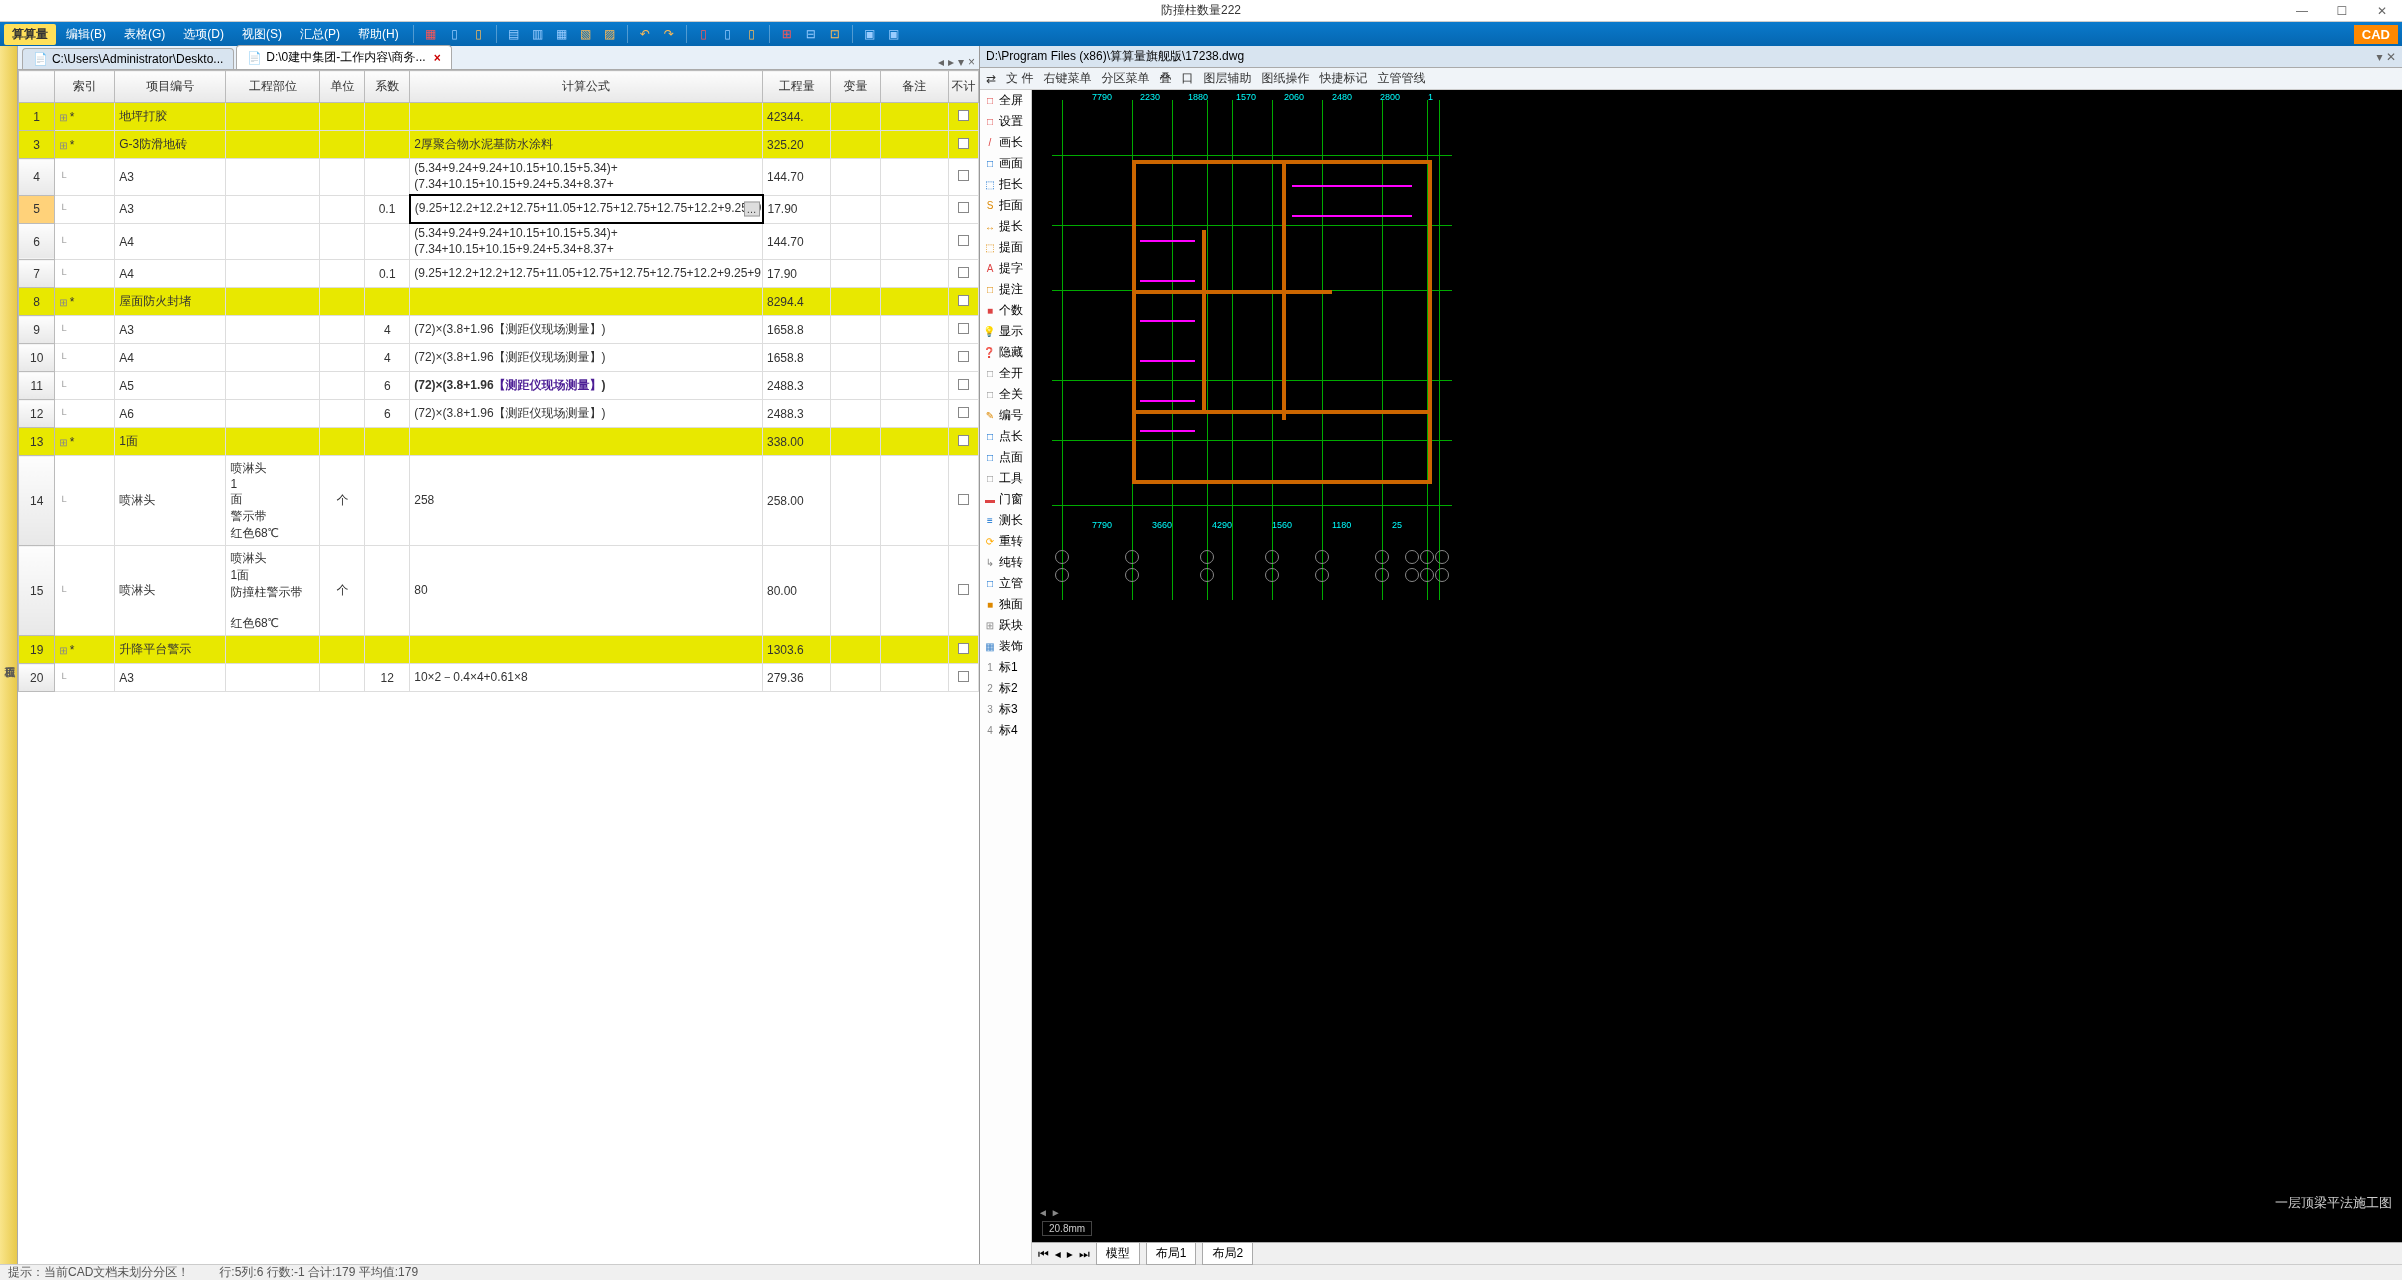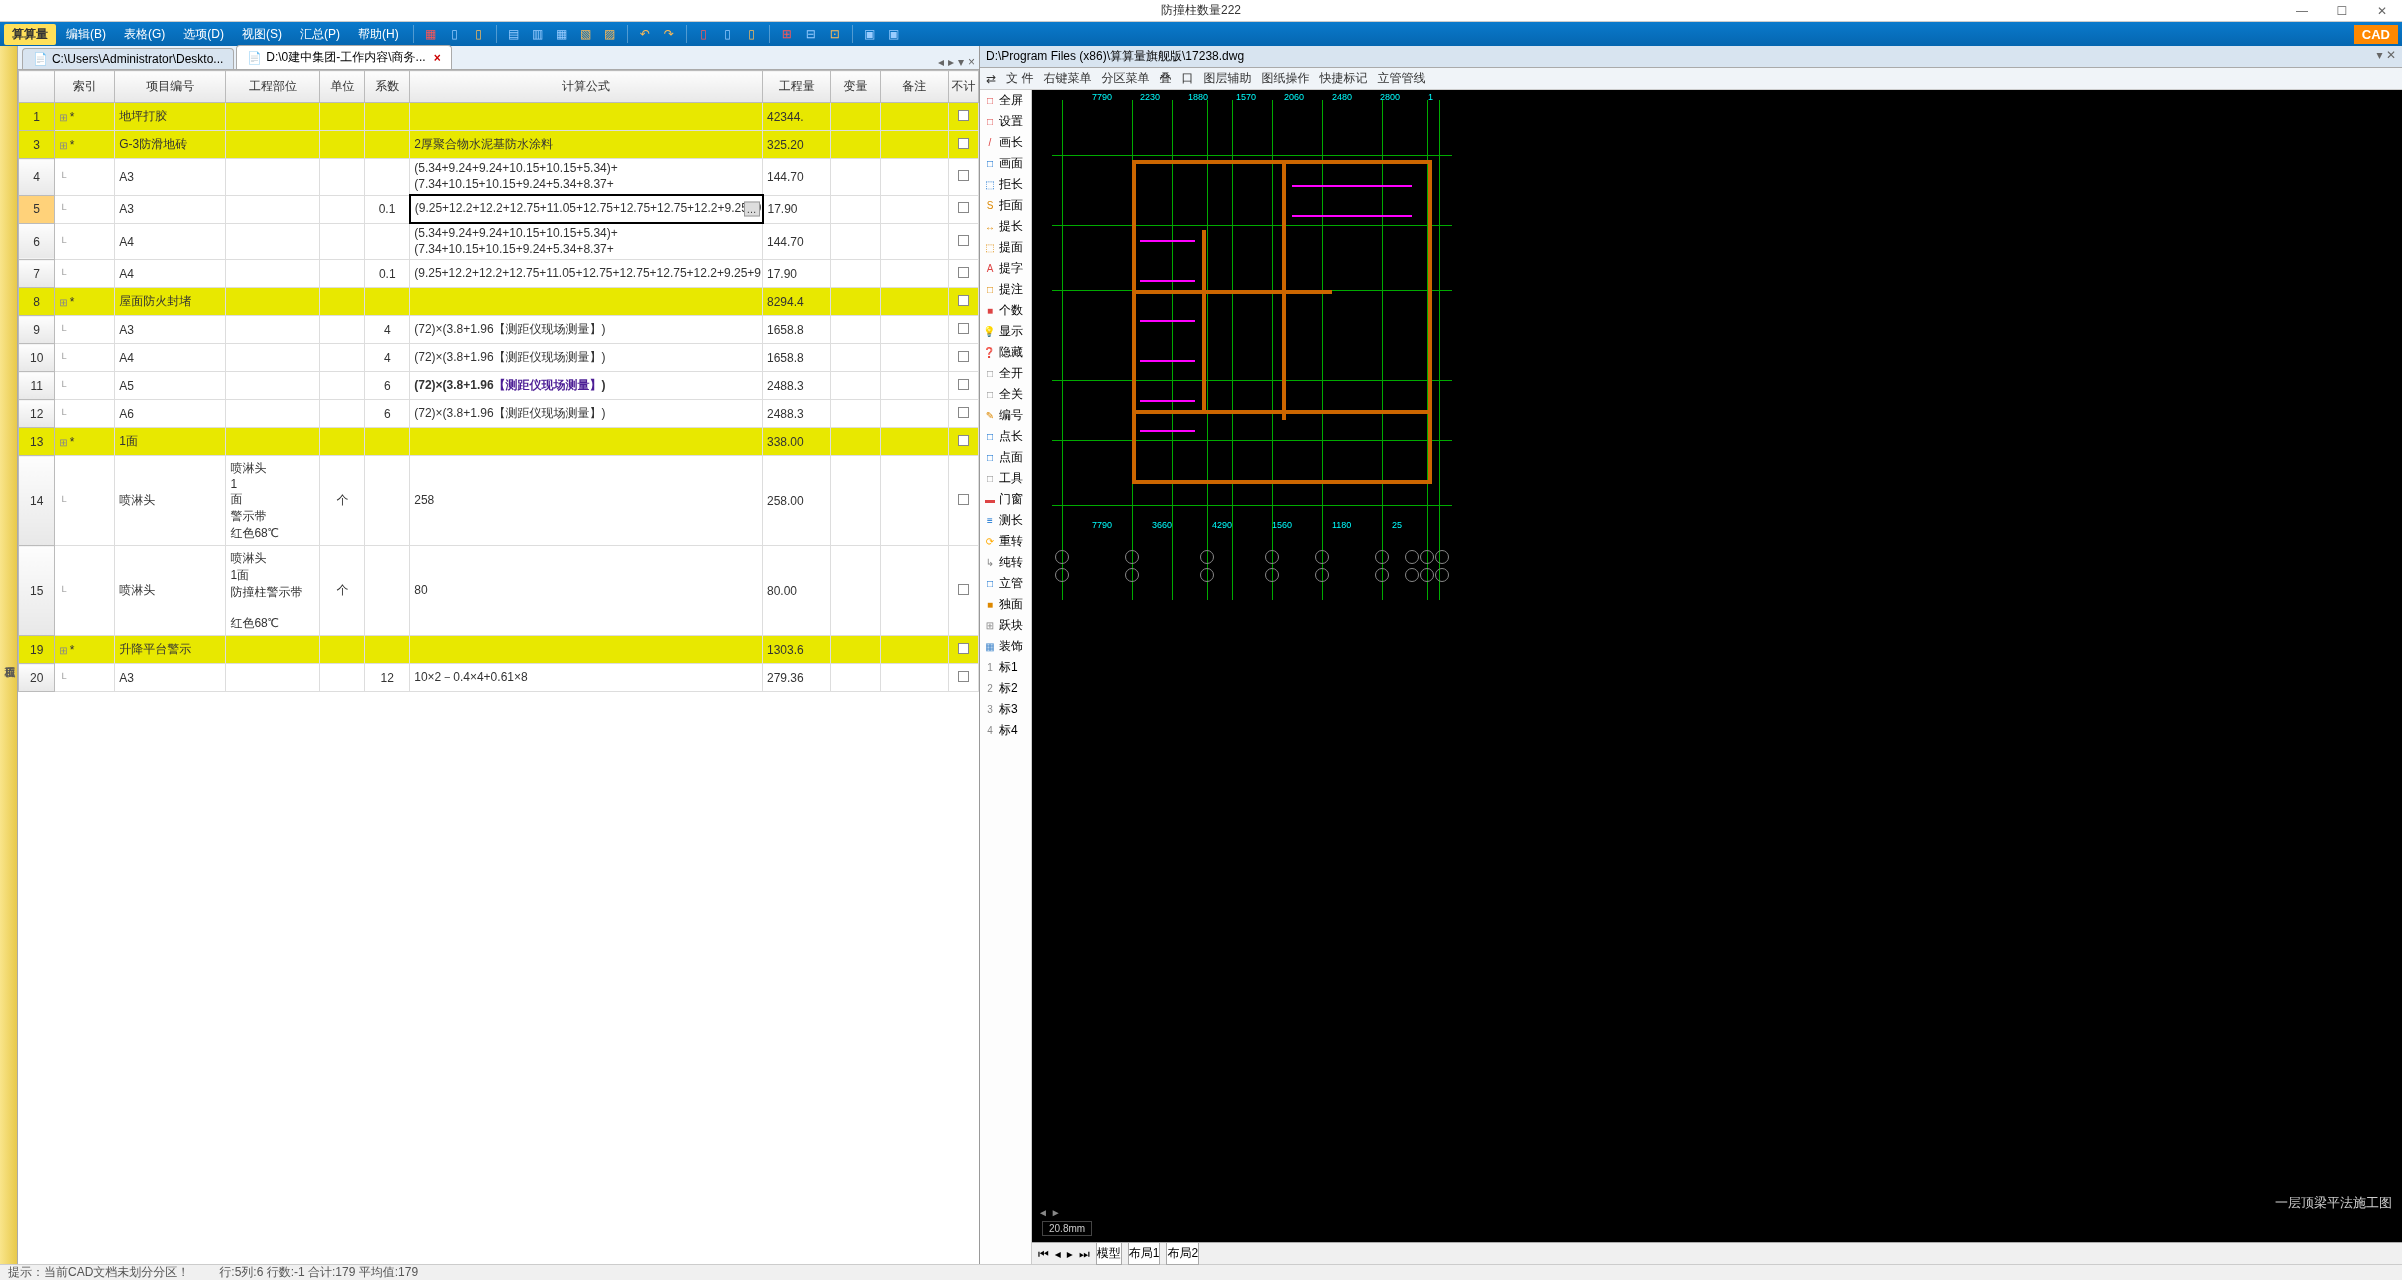--- a/index.html
+++ b/index.html
@@ -31,35 +31,35 @@
 .grid tr.selected td.rowhdr{background:#ffd27a}
 .grid td.editing{border:2px solid #000;position:relative;background:#fff}
 .grid td.editing .dots{position:absolute;right:2px;top:50%;transform:translateY(-50%);background:#ddd;border:1px solid #999;padding:0 2px;font-size:10px;cursor:pointer}
 .grid .toggle{color:#888;font-size:10px;margin-right:2px}
 .grid .chk{display:inline-block;width:11px;height:11px;border:1px solid #888;background:#fff}
 .grid td.center{text-align:center}
 .grid td.formula{font-size:12px;line-height:1.3}
 .grid td.bold-blue{font-weight:bold}
 .grid td.bold-blue .blue{color:#4c1d95}
 .right-panel{flex:1;display:flex;flex-direction:column;background:#e8f0f8}
-.rtabbar{height:22px;background:#d8e4f0;display:flex;align-items:flex-start;padding:2px 6px;font-size:11px;border-bottom:1px solid #aaa;position:relative}
+.rtabbar{height:22px;background:#d8e4f0;display:flex;align-items:center;padding:2px 6px;font-size:11px;border-bottom:1px solid #aaa;position:relative}
 .rtoolbar{height:22px;background:#f0f4f8;display:flex;align-items:center;padding:2px 6px;gap:10px;font-size:11px;color:#333;border-bottom:1px solid #ccc}
 .rtoolbar .ritem{cursor:pointer}
 .rtoolbar2{height:22px;background:#f0f4f8;display:flex;align-items:center;padding:2px 6px;gap:10px;font-size:11px;border-bottom:1px solid #ccc}
 .rbody{flex:1;display:flex}
 .toolbox{width:52px;background:#fdfdfd;border-right:1px solid #ccc;overflow:hidden}
 .toolbox .titem{display:flex;align-items:center;padding:2px 3px;gap:2px;font-size:11px;cursor:pointer;white-space:nowrap}
 .toolbox .titem .ic{width:14px;height:14px;display:inline-flex;align-items:center;justify-content:center;font-size:10px}
 .cad-area{flex:1;display:flex;flex-direction:column;background:#fff}
 .cad-tabs{height:22px;background:#f0f0f0;display:flex;align-items:flex-end;padding-left:4px;border-bottom:1px solid #aaa}
 .cad-tab{padding:2px 10px;border:1px solid #aaa;background:#e8e8e8;border-radius:3px 3px 0 0;margin-right:2px;font-size:11px;cursor:pointer}
 .cad-tab.active{background:#fff;border-bottom:1px solid #fff}
 .cad-canvas{flex:1;background:#000;position:relative;overflow:hidden}
 .cad-bottom{height:22px;background:#f0f0f0;display:flex;align-items:center;padding:0 6px;gap:6px;font-size:11px;border-top:1px solid #aaa}
-.cad-bottom .btab{padding:2px 0;border:1px solid #aaa;background:#fff;cursor:pointer}
+.cad-bottom .btab{padding:2px 9px;border:1px solid #aaa;background:#fff;cursor:pointer}
 .statusbar{height:16px;background:#f0f0f0;border-top:1px solid #ccc;display:flex;align-items:center;padding:0 8px;font-size:11px;color:#555;gap:30px}
 
 .cad-canvas .gridline{position:absolute;background:#0a0}
 .cad-canvas .wall{position:absolute;background:#c60}
 .cad-canvas .mag{position:absolute;background:#f0f}
 .cad-canvas .dim{position:absolute;color:#0ff;font-size:9px}
 .cad-canvas .lbl{position:absolute;color:#ddd;font-size:10px}
 .cad-canvas .circ{position:absolute;border:1px solid #888;border-radius:50%;width:14px;height:14px}
 </style>
 </head>

